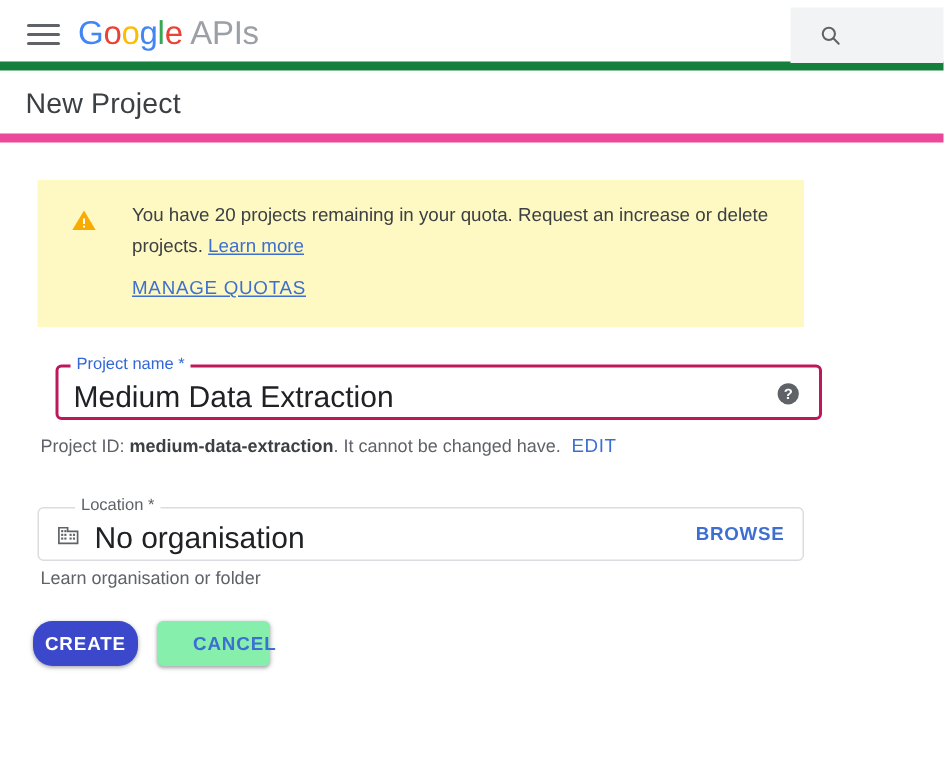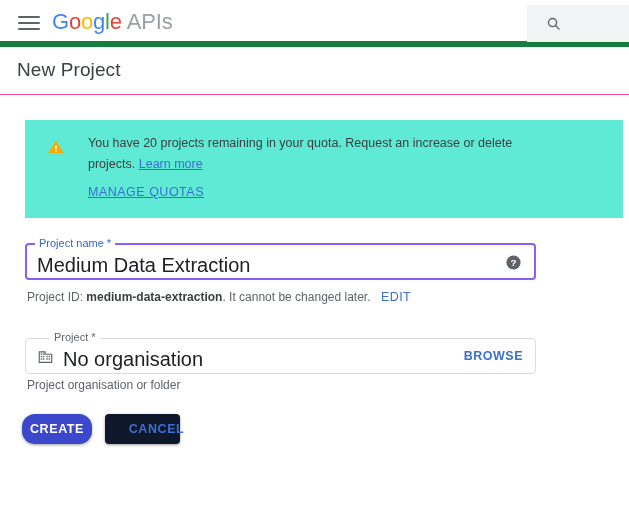--- a/index.html
+++ b/index.html
@@ -76,38 +76,38 @@
     position: absolute;
     left: 19px; top: 11px;
     width: 15px; height: 15px;
   }
 
   
   .titlebar {
     position: absolute;
     left: 0; top: 47px;
     width: 629px; height: 48px;
-    border-bottom: 1px solid #ec4899;
+    border-bottom: 6px solid #ec4899;
     box-sizing: border-box;
   }
   .page-title {
     position: absolute;
     left: 17px; top: 12px;
     font-size: 19px;
     color: #3c4043;
     font-weight: 400;
     letter-spacing: 0.1px;
   }
 
   
   .banner {
     position: absolute;
     left: 25px; top: 120px;
-    width: 598px; height: 98px;
-    background: #5eead4;
+    width: 511px; height: 98px;
+    background: #fef9c3;
     box-sizing: border-box;
   }
   .banner-icon {
     position: absolute;
     left: 22px; top: 18px;
     width: 18px; height: 18px;
   }
   .banner-text {
     position: absolute;
     left: 63px; top: 13px;
@@ -132,23 +132,23 @@
     font-weight: 500;
   }
 
   
   .field {
     position: absolute;
     box-sizing: border-box;
     background: #ffffff;
   }
   .field.focused {
-    left: 25px; top: 243px;
+    left: 37px; top: 243px;
     width: 511px; height: 37px;
-    border: 2px solid #8b5cf6;
+    border: 2px solid #be185d;
     border-radius: 4px;
   }
   .field.plain {
     left: 25px; top: 338px;
     width: 511px; height: 36px;
     border: 1px solid #dadce0;
     border-radius: 4px;
   }
   .field-legend {
     position: absolute;
@@ -247,21 +247,21 @@
     left: 22px; top: 414px;
     width: 70px;
     background: #3b48cc;
     color: #ffffff;
     box-shadow: 0 1px 2px rgba(60,64,67,0.3), 0 1px 3px 1px rgba(60,64,67,0.15);
     border-radius: 13px;
   }
   .btn-cancel {
     left: 105px; top: 414px;
     width: 75px;
-    background: #0f172a;
+    background: #86efac;
     color: #3c6fd1;
     box-shadow: 0 1px 2px rgba(60,64,67,0.3), 0 1px 3px 1px rgba(60,64,67,0.15);
     padding-left: 28px;
   }
 </style>
 </head>
 <body>
 
 <div class="appbar">
 
@@ -303,38 +303,38 @@
 <div class="field focused">
   <div class="field-legend">Project name *</div>
   <div class="field-value">Medium Data Extraction</div>
   <svg class="help-icon" viewBox="0 0 24 24">
     <circle cx="12" cy="12" r="10" fill="#5f6368"></circle>
     <text x="12" y="17" text-anchor="middle" font-size="14" font-weight="bold" fill="#ffffff" font-family="Liberation Sans, sans-serif">?</text>
   </svg>
 </div>
 
 <div class="helper helper-projectid">
-  <span>Project ID: </span><span class="bold">medium-data-extraction</span><span>. It cannot be changed later.</span>
+  <span>Project ID: </span><span class="bold">medium-data-extraction</span><span>. It cannot be changed have.</span>
 </div>
 <div class="edit-link">EDIT</div>
 
 <div class="field plain">
-  <div class="field-legend">Project *</div>
+  <div class="field-legend">Location *</div>
   <svg class="org-icon" viewBox="0 0 24 24">
     <path fill="none" stroke="#5f6368" stroke-width="1.6" d="M3.2 20.2V5.4h8.2v3.4h9.4v11.4z"></path>
     <rect x="5.3" y="7.6" width="2" height="2" fill="#5f6368"></rect>
     <rect x="8.3" y="7.6" width="2" height="2" fill="#5f6368"></rect>
     <rect x="5.3" y="11.1" width="2" height="2" fill="#5f6368"></rect>
     <rect x="8.3" y="11.1" width="2" height="2" fill="#5f6368"></rect>
     <rect x="5.3" y="14.6" width="2" height="2" fill="#5f6368"></rect>
     <rect x="8.3" y="14.6" width="2" height="2" fill="#5f6368"></rect>
     <rect x="13.2" y="11.1" width="2" height="2" fill="#5f6368"></rect>
     <rect x="16.4" y="11.1" width="2" height="2" fill="#5f6368"></rect>
     <rect x="13.2" y="14.6" width="2" height="2" fill="#5f6368"></rect>
     <rect x="16.4" y="14.6" width="2" height="2" fill="#5f6368"></rect>
   </svg>
   <div class="field-value">No organisation</div>
   <div class="browse-btn">BROWSE</div>
 </div>
-<div class="helper helper-location">Project organisation or folder</div>
+<div class="helper helper-location">Learn organisation or folder</div>
 
 <div class="btn btn-create">CREATE</div>
 <div class="btn btn-cancel">CANCEL</div>
 
 </body></html>

